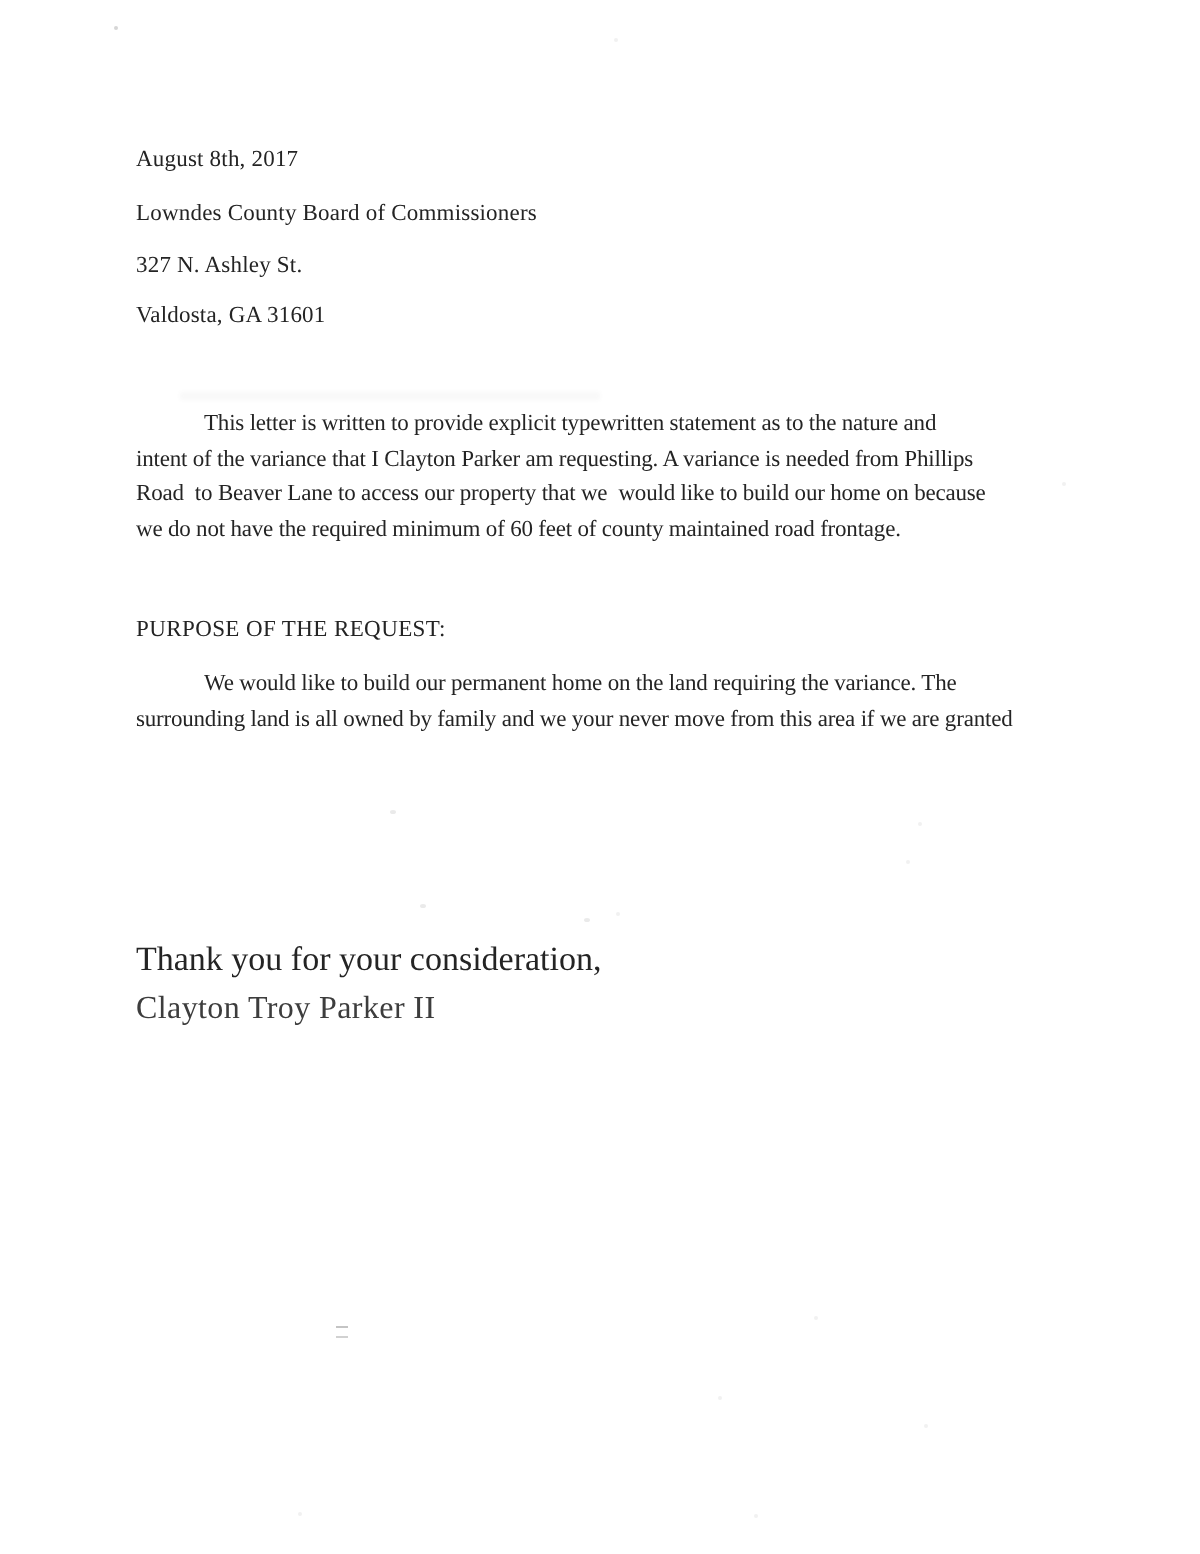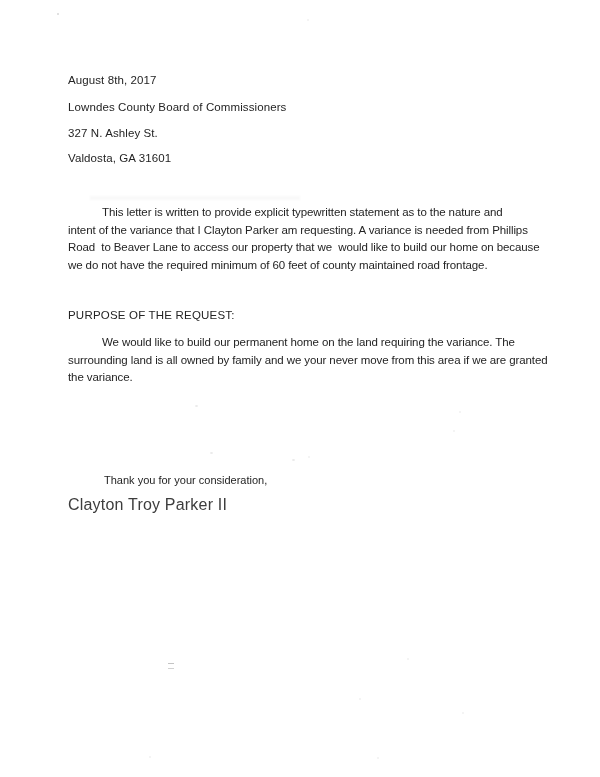--- a/index.html
+++ b/index.html
@@ -6,21 +6,21 @@
     margin: 0;
     padding: 0;
     background: #e9e9e9;
   }
   .page {
     position: relative;
     width: 600px;
     height: 777px;
     background: #ffffff;
     overflow: hidden;
-    font-family: Liberation Sans, sans-serif;
+    font-family: Liberation Serif, serif;
     color: #242424;
   }
   .abs { position: absolute; left: 68px; }
   .hdr-line {
     font-size: 11.5px;
     line-height: 14px;
     white-space: pre;
     letter-spacing: 0.1px;
   }
   .para { width: 475px; }
@@ -31,24 +31,23 @@
     letter-spacing: -0.1px;
   }
   .body-line.indent { padding-left: 34px; }
   .section-heading {
     font-size: 11.5px;
     line-height: 14px;
     white-space: pre;
     letter-spacing: 0.2px;
   }
   .closing-line {
-    font-size: 11px;
+    font-size: 17px;
     line-height: 14px;
     white-space: pre;
-    margin-left: 36px;
   }
   .signature-line {
     font-size: 16px;
     line-height: 16px;
     white-space: pre;
     color: #3d3d3d;
     letter-spacing: 0.2px;
   }
   
   .speck {
@@ -92,21 +91,20 @@
     <div class="body-line">intent of the variance that I Clayton Parker am requesting. A variance is needed from Phillips</div>
     <div class="body-line">Road  to Beaver Lane to access our property that we  would like to build our home on because</div>
     <div class="body-line">we do not have the required minimum of 60 feet of county maintained road frontage.</div>
   </div>
 
   <div class="abs section-heading" style="top:308px">PURPOSE OF THE REQUEST:</div>
 
   <div class="abs para" style="top:334px">
     <div class="body-line indent">We would like to build our permanent home on the land requiring the variance. The</div>
     <div class="body-line">surrounding land is all owned by family and we your never move from this area if we are granted</div>
-    <div class="body-line">the variance.</div>
   </div>
 
   <div class="abs closing-line" style="top:473px">Thank you for your consideration,</div>
   <div class="abs signature-line" style="top:497px">Clayton Troy Parker II</div>
 
   <div>
     <div class="speck s1" style="left:57px;  top:13px"></div>
     <div class="speck s3" style="left:307px; top:19px"></div>
     <div class="speck s3" style="left:531px; top:241px"></div>
     <div class="speck s2" style="left:195px; top:405px"></div>

